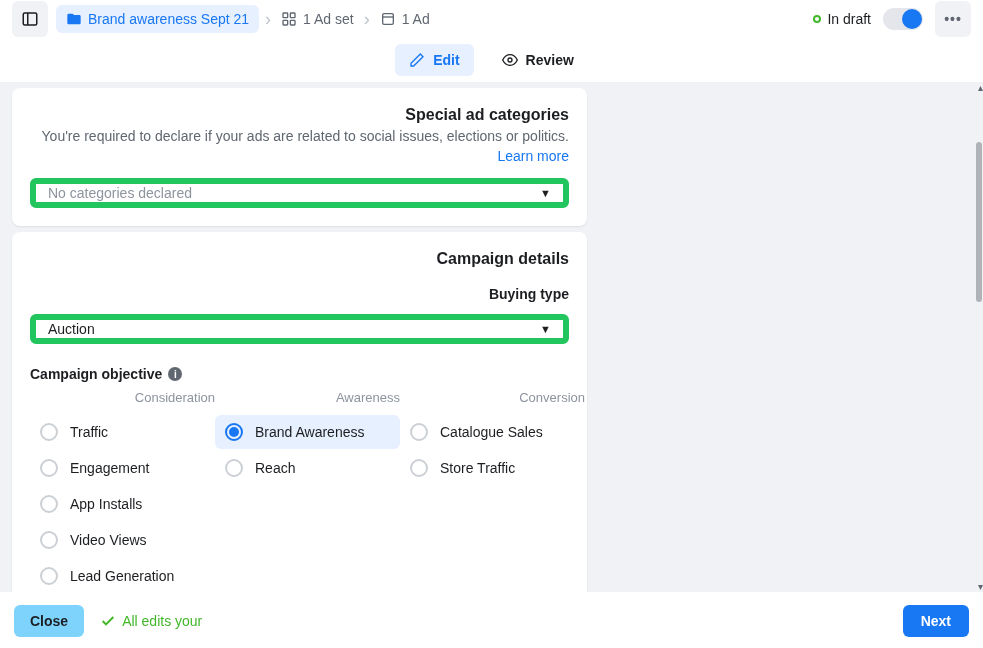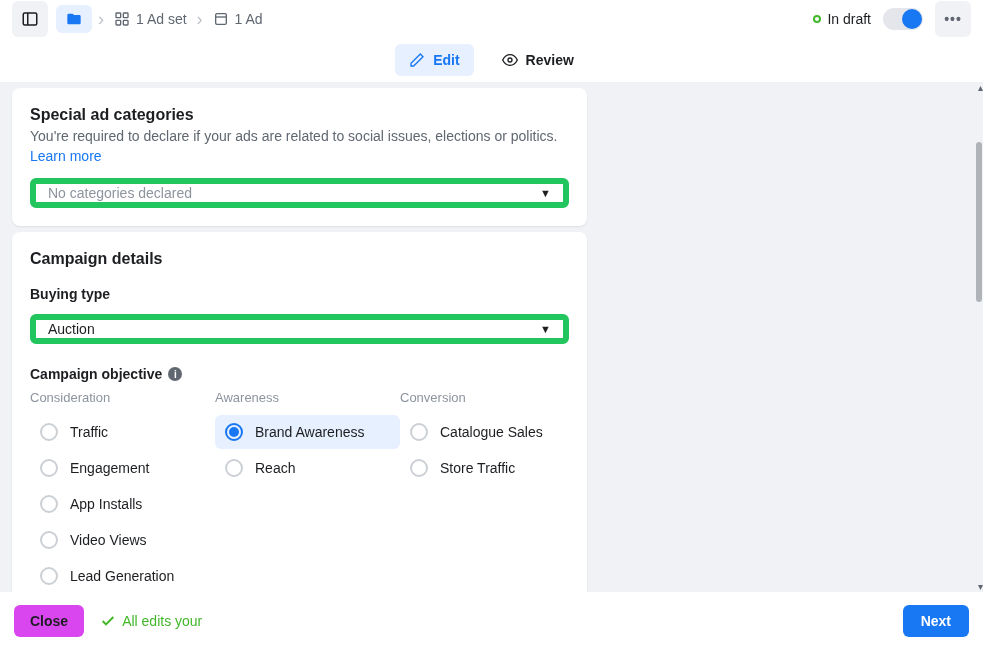--- a/index.html
+++ b/index.html
@@ -170,20 +170,21 @@
     }
     .scroll-arrow.up { top: 0; }
     .scroll-arrow.down { bottom: 0; }
 
     .card {
       background: #fff;
       border-radius: 8px;
       margin: 6px 390px 6px 10px;
       padding: 18px;
       box-shadow: 0 1px 2px rgba(0,0,0,0.08);
+      text-align: right;
     }
     .card h2 {
       font-size: 16px;
       font-weight: 700;
       margin-bottom: 4px;
     }
     .card .desc {
       color: #606770;
       margin-bottom: 4px;
     }
@@ -283,21 +284,21 @@
       bottom: 0;
       height: 56px;
       background: #fff;
       display: flex;
       align-items: center;
       padding: 0 14px;
       gap: 16px;
       border-top: 1px solid #fff;
     }
     .btn-close {
-      background: #d946ef;
+      background: #7dd3fc;
       border: none;
       padding: 8px 16px;
       border-radius: 6px;
       cursor: pointer;
       font-weight: 600;
       color: #1c1e21;
       font-size: 14px;
     }
     .saved-text {
       display: flex;
@@ -325,20 +326,21 @@
     <svg viewBox="0 0 24 24" fill="none" stroke="#1c1e21" stroke-width="2">
         <rect x="3" y="4" width="18" height="16" rx="2"></rect>
         <line x1="9" y1="4" x2="9" y2="20"></line>
       </svg>
   </div>
   <div class="breadcrumb">
     <div class="crumb-campaign">
       <svg width="16" height="16" viewBox="0 0 24 24" fill="#1877f2">
           <path d="M10 4H4c-1.1 0-2 .9-2 2v12c0 1.1.9 2 2 2h16c1.1 0 2-.9 2-2V8c0-1.1-.9-2-2-2h-8l-2-2z"></path>
         </svg>
+      <span>Brand awareness Sept 21</span>
     </div>
     <span class="crumb-sep">›</span>
     <div class="crumb-step">
       <svg viewBox="0 0 24 24" fill="none" stroke="#606770" stroke-width="2">
           <rect x="3" y="3" width="7" height="7" rx="1"></rect>
           <rect x="14" y="3" width="7" height="7" rx="1"></rect>
           <rect x="3" y="14" width="7" height="7" rx="1"></rect>
           <rect x="14" y="14" width="7" height="7" rx="1"></rect>
         </svg>
       <span>1 Ad set</span>

